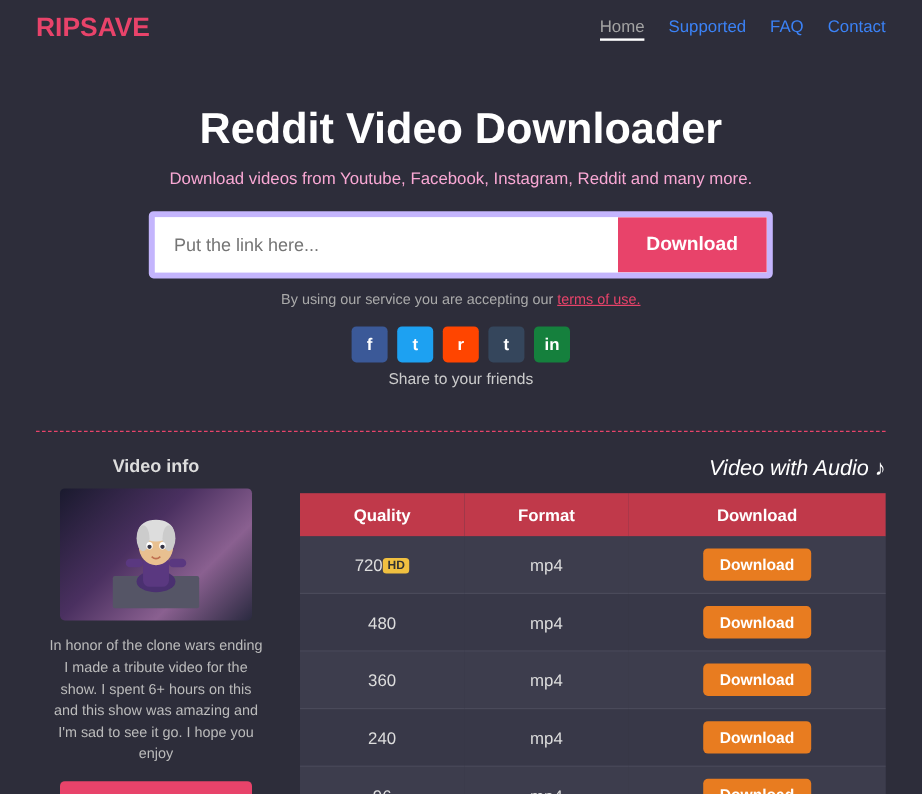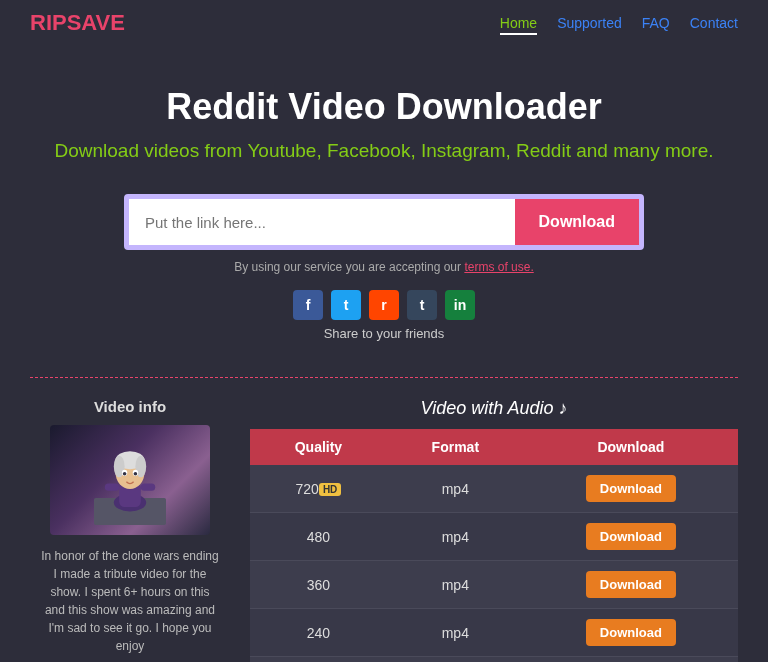--- a/index.html
+++ b/index.html
@@ -32,40 +32,40 @@
       display: flex;
       gap: 20px;
       list-style: none;
     }
     .nav-links li a {
       color: #3b82f6;
       text-decoration: none;
       font-size: 14px;
     }
     .nav-links li.active a {
-      color: #84cc16;
+      color: #a3a3a3;
       border-bottom: 2px solid #fff;
       padding-bottom: 2px;
     }
 
     
     .hero {
       text-align: center;
       padding: 40px 20px 20px;
     }
     .hero h1 {
       font-size: 36px;
       font-weight: bold;
       color: #fff;
       margin-bottom: 12px;
     }
     .hero p {
-      font-size: 19px;
-      color: #84cc16;
-      margin-bottom: 32px;
+      font-size: 14px;
+      color: #f9a8d4;
+      margin-bottom: 20px;
     }
 
     
     .search-bar {
       display: flex;
       max-width: 520px;
       margin: 0 auto 10px;
       border-radius: 4px;
       overflow: hidden;
       border: 5px solid #c4b5fd;
@@ -191,21 +191,21 @@
     
     .tables-section {
       flex: 1;
     }
     .table-block {
       margin-bottom: 20px;
     }
     .table-title {
       font-size: 18px;
       color: #fff;
-      text-align: center;
+      text-align: right;
       margin-bottom: 10px;
       font-style: italic;
     }
     table {
       width: 100%;
       border-collapse: collapse;
       background: #3a3a4a;
     }
     thead tr {
       background: #c0394a;

